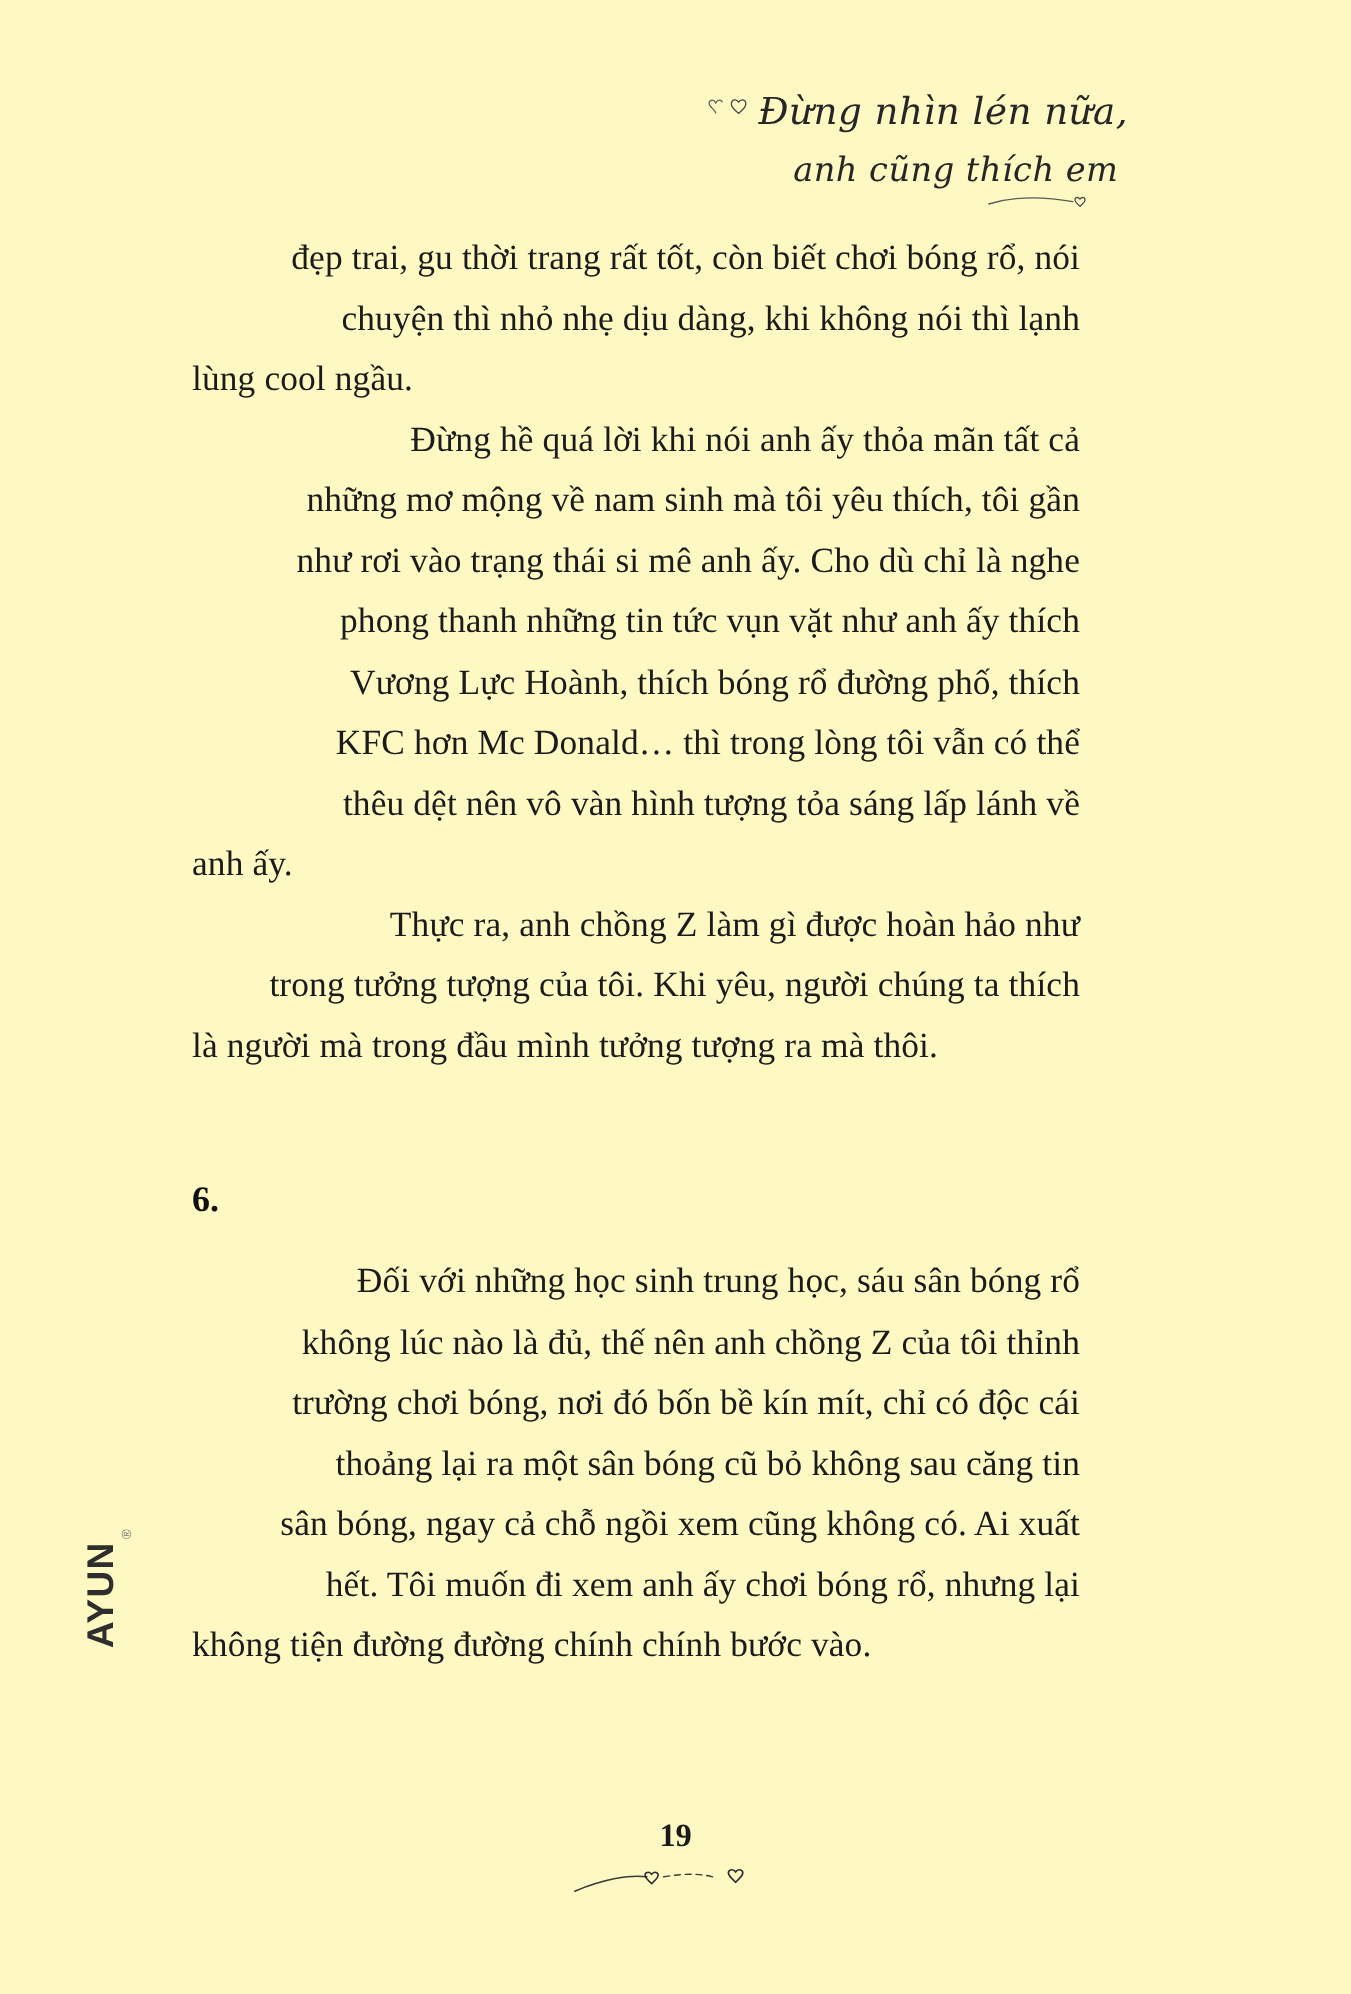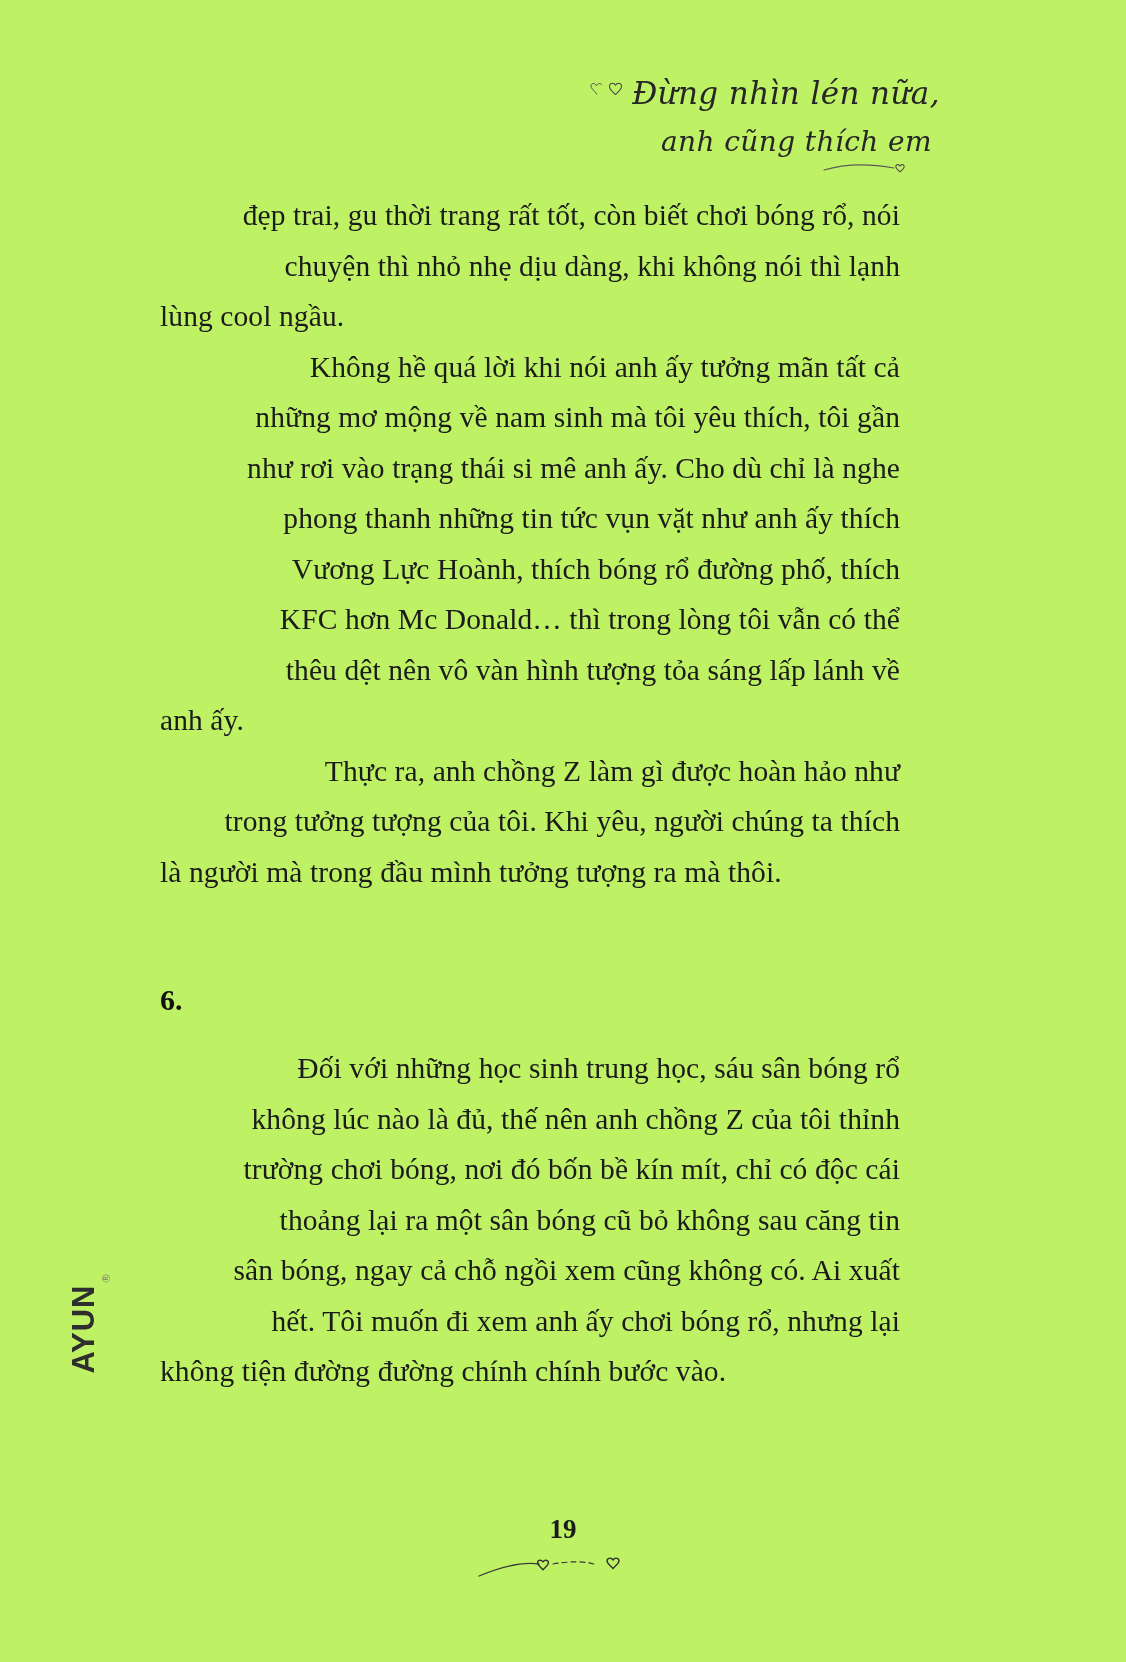--- a/index.html
+++ b/index.html
@@ -8,21 +8,21 @@
     background: #ffffff;
   }
   body {
     font-family: "Liberation Serif", "DejaVu Serif", serif;
     color: #1a1a1a;
   }
   #page {
     position: relative;
     width: 1126px;
     height: 1662px;
-    background: #bef264;
+    background: #fef9c3;
     overflow: hidden;
   }
 
   
   .running-head {
     position: absolute;
     top: 78px;
     right: 186px;
     width: 420px;
     text-align: right;
@@ -187,21 +187,21 @@
       <span class="para-line justified">
         <span>chuyện thì nhỏ nhẹ dịu dàng, khi không nói thì lạnh</span>
       </span>
       <span class="para-line">
         <span>lùng cool ngầu.</span>
       </span>
     </p>
 
     <p class="para">
       <span class="para-line justified" style="padding-left:58px;">
-        <span>Không hề quá lời khi nói anh ấy tưởng mãn tất cả</span>
+        <span>Đừng hề quá lời khi nói anh ấy thỏa mãn tất cả</span>
       </span>
       <span class="para-line justified">
         <span>những mơ mộng về nam sinh mà tôi yêu thích, tôi gần</span>
       </span>
       <span class="para-line justified">
         <span>như rơi vào trạng thái si mê anh ấy. Cho dù chỉ là nghe</span>
       </span>
       <span class="para-line justified">
         <span>phong thanh những tin tức vụn vặt như anh ấy thích</span>
       </span>

